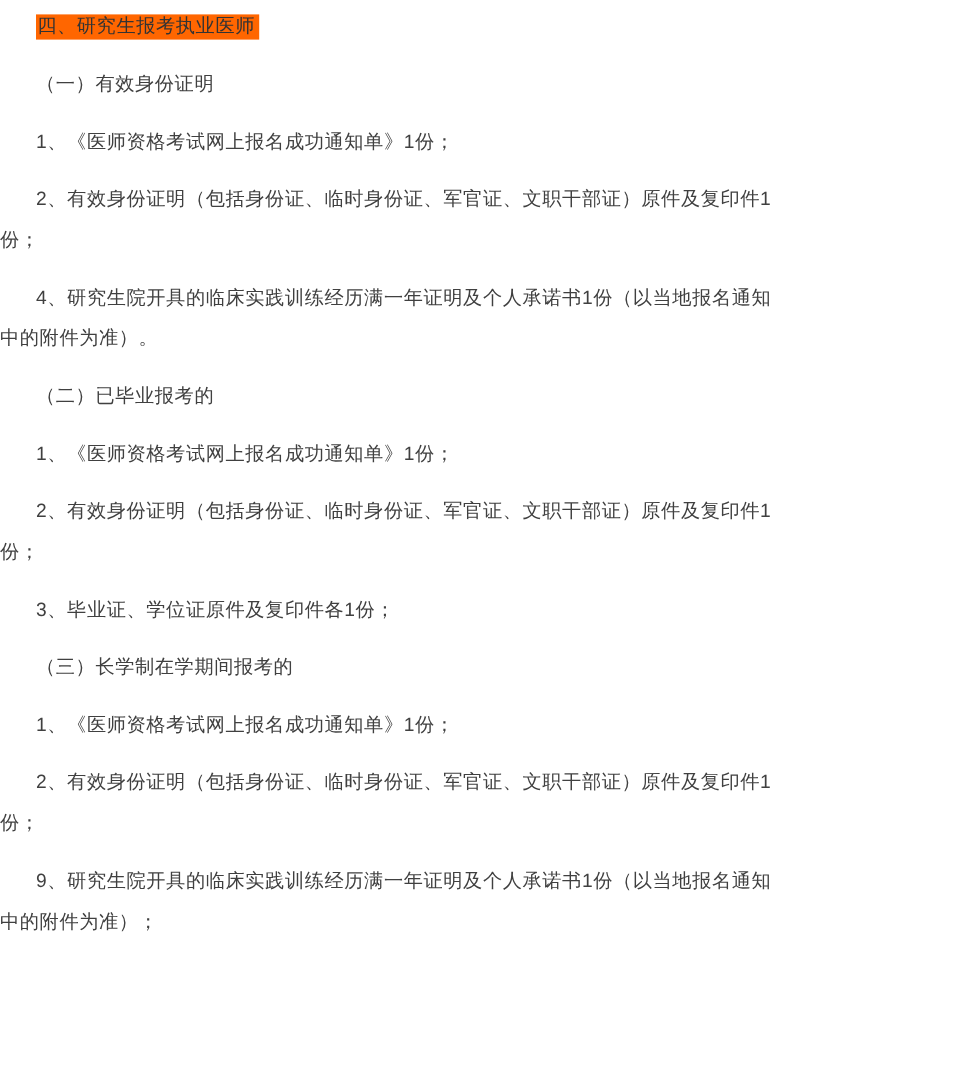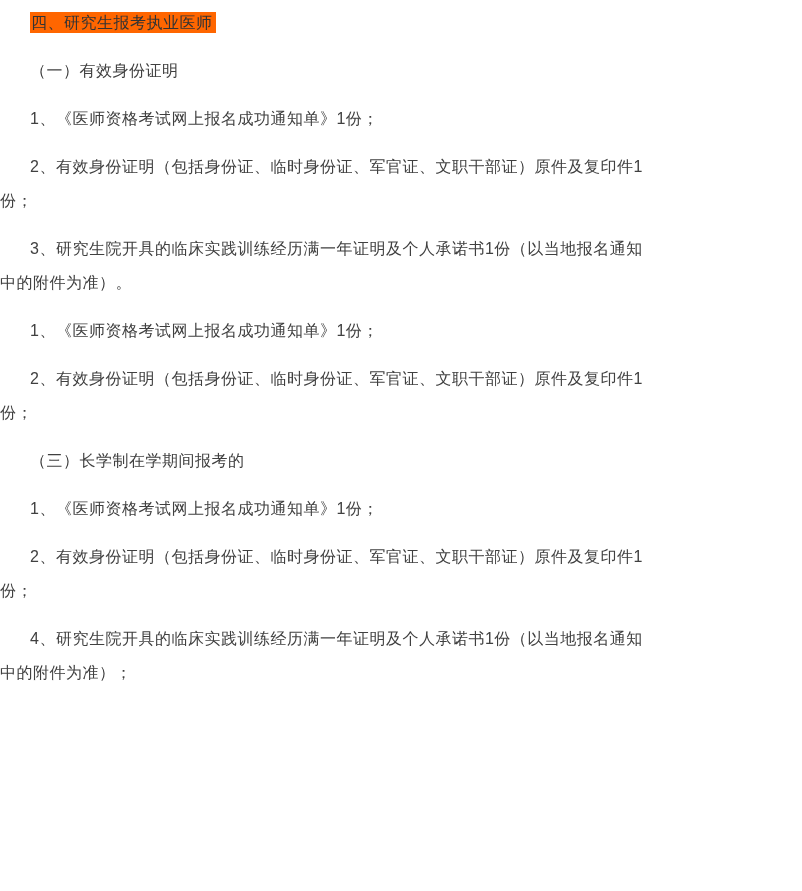--- a/index.html
+++ b/index.html
@@ -33,24 +33,26 @@
 </head>
 <body>
 
 <main class="article">
 
   <p><span class="highlight" style="background-color: rgb(255, 102, 0);">四、研究生报考执业医师</span></p>
 
   <p>（一）有效身份证明</p>
   <p>1、《医师资格考试网上报名成功通知单》1份；</p>
   <p>2、有效身份证明（包括身份证、临时身份证、军官证、文职干部证）原件及复印件1份；</p>
-  <p>3、研究生院开具的临床实践训练经历满一年证明及个人承诺书1份（以当地报名通知中的附件为准）。</p>
+  <p>4、研究生院开具的临床实践训练经历满一年证明及个人承诺书1份（以当地报名通知中的附件为准）。</p>
 
+  <p>（二）已毕业报考的</p>
   <p>1、《医师资格考试网上报名成功通知单》1份；</p>
   <p>2、有效身份证明（包括身份证、临时身份证、军官证、文职干部证）原件及复印件1份；</p>
+  <p>3、毕业证、学位证原件及复印件各1份；</p>
 
   <p>（三）长学制在学期间报考的</p>
   <p>1、《医师资格考试网上报名成功通知单》1份；</p>
   <p>2、有效身份证明（包括身份证、临时身份证、军官证、文职干部证）原件及复印件1份；</p>
-  <p>4、研究生院开具的临床实践训练经历满一年证明及个人承诺书1份（以当地报名通知中的附件为准）；</p>
+  <p>9、研究生院开具的临床实践训练经历满一年证明及个人承诺书1份（以当地报名通知中的附件为准）；</p>
 
 
 </main>
 
 </body></html>

